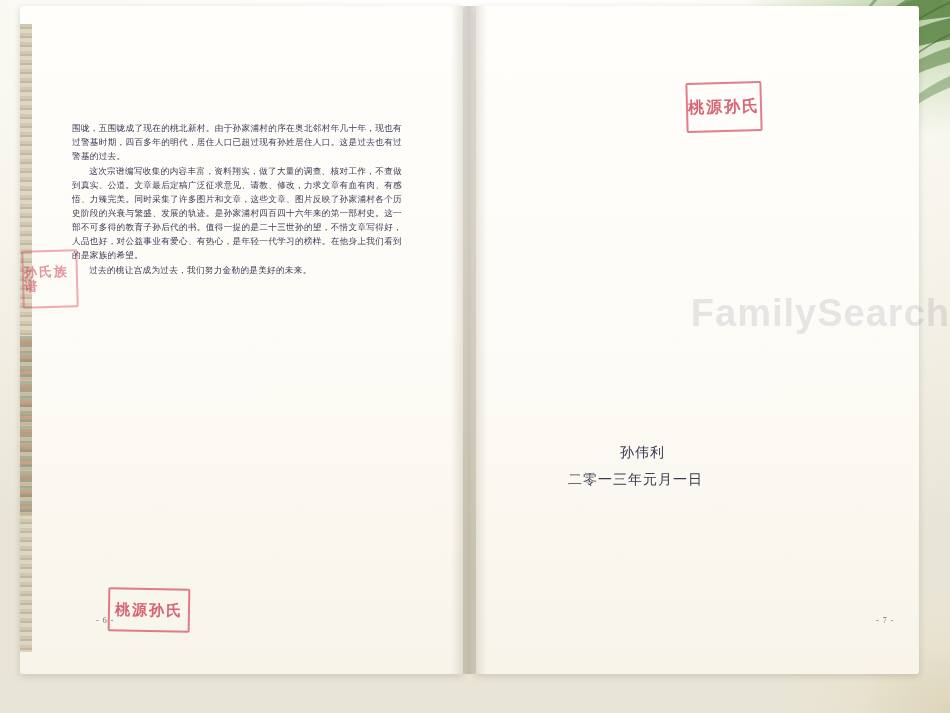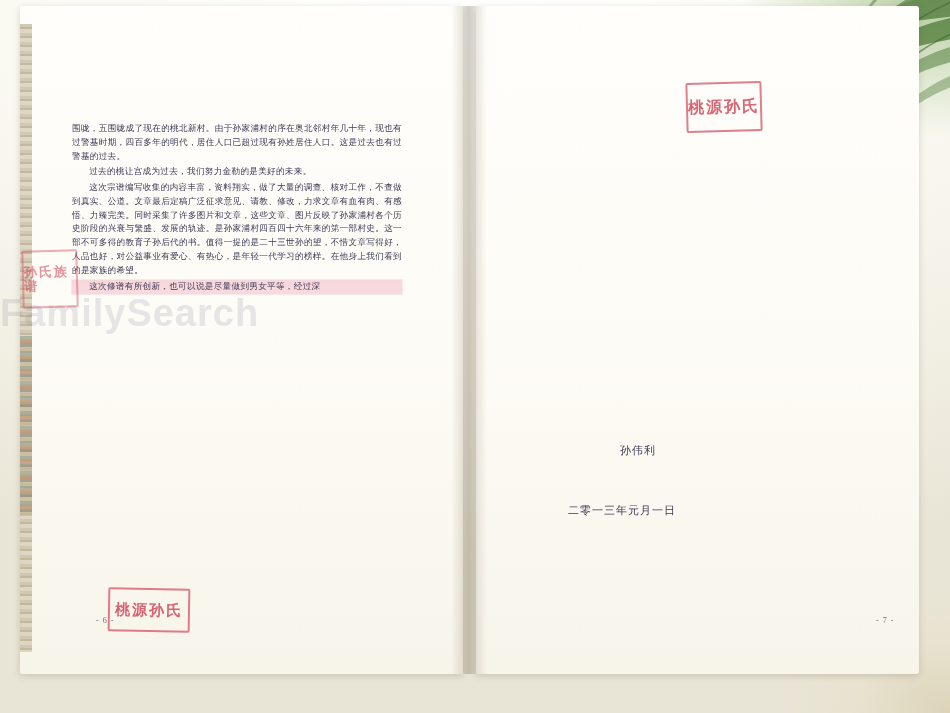--- a/index.html
+++ b/index.html
@@ -120,26 +120,26 @@
   .hl {
     background: linear-gradient(180deg, rgba(244,186,198,0.55), rgba(240,170,186,0.42));
     box-shadow: 0 0 0 1px rgba(240,170,186,0.25);
   }
 
   
   .signature {
     position: absolute;
     left: 620px;
     top: 440px;
-    font-size: 11px;
+    font-size: 14px;
     color: #3b3a55;
     line-height: 1.9;
     letter-spacing: 1px;
   }
-  .sig-date { margin-left: -52px; margin-top: 39px; }
+  .sig-date { margin-left: -52px; }
 
   
   .folio {
     position: absolute;
     font-size: 8px;
     color: #6b6a7e;
     letter-spacing: 1px;
   }
   .folio-left  { left: 96px;  top: 616px; }
   .folio-right { left: 876px; top: 616px; }
@@ -177,21 +177,21 @@
     flex-direction: column;
     border-color: rgba(214,76,94,0.45);
     color: rgba(206,62,82,0.55);
   }
 
   
   .watermark {
     position: absolute;
     left: 0; top: 292px;
     width: 950px;
-    text-align: left;
+    text-align: right;
     font-family: "Liberation Sans", sans-serif;
     font-size: 38px;
     font-weight: bold;
     color: rgba(120,120,140,0.17);
     letter-spacing: 1px;
     white-space: nowrap;
     pointer-events: none;
   }
 
   
@@ -232,23 +232,22 @@
   </svg>
 
   <div class="book">
 
     <div class="page-sheet page-left left">
       <div class="edge-strip"></div>
       <div class="edge-strip color"></div>
 
       <div class="text-block">
         <p>围咙，五围咙成了现在的桃北新村。由于孙家浦村的序在奥北邻村年几十年，现也有过警基时期，四百多年的明代，居住人口已超过现有孙姓居住人口。这是过去也有过警基的过去。</p>
+        <p class="indent">这次宗谱编写收集的内容丰富，资料翔实，做了大量的调查、核对工作，不查做到真实、公道。文章最后定稿广泛征求意见、请教、修改，力求文章有血有肉、有感悟、力臻完美。同时采集了许多图片和文章，这些文章、图片反映了孙家浦村各个历史阶段的兴衰与繁盛、发展的轨迹。是孙家浦村四百四十六年来的第一部村史。这一部不可多得的教育子孙后代的书。值得一提的是二十三世孙的望，不惜文章写得好，人品也好，对公益事业有爱心、有热心，是年轻一代学习的榜样。在他身上我们看到的是家族的希望。</p>
         <p class="indent">过去的桃让宫成为过去，我们努力金勒的是美好的未来。</p>
-        <p class="indent">这次宗谱编写收集的内容丰富，资料翔实，做了大量的调查、核对工作，不查做到真实、公道。文章最后定稿广泛征求意见、请教、修改，力求文章有血有肉、有感悟、力臻完美。同时采集了许多图片和文章，这些文章、图片反映了孙家浦村各个历史阶段的兴衰与繁盛、发展的轨迹。是孙家浦村四百四十六年来的第一部村史。这一部不可多得的教育子孙后代的书。值得一提的是二十三世孙的望，不惜文章写得好，人品也好，对公益事业有爱心、有热心，是年轻一代学习的榜样。在他身上我们看到的是家族的希望。</p>
-        <p class="indent hl">这次修谱有所创新，也可以说是尽量做到男女平等，经过深</p>
       </div>
     </div>
 
     <div class="page-sheet page-right right">
       
     </div>
 
     <div class="gutter"></div>
   </div>
 

